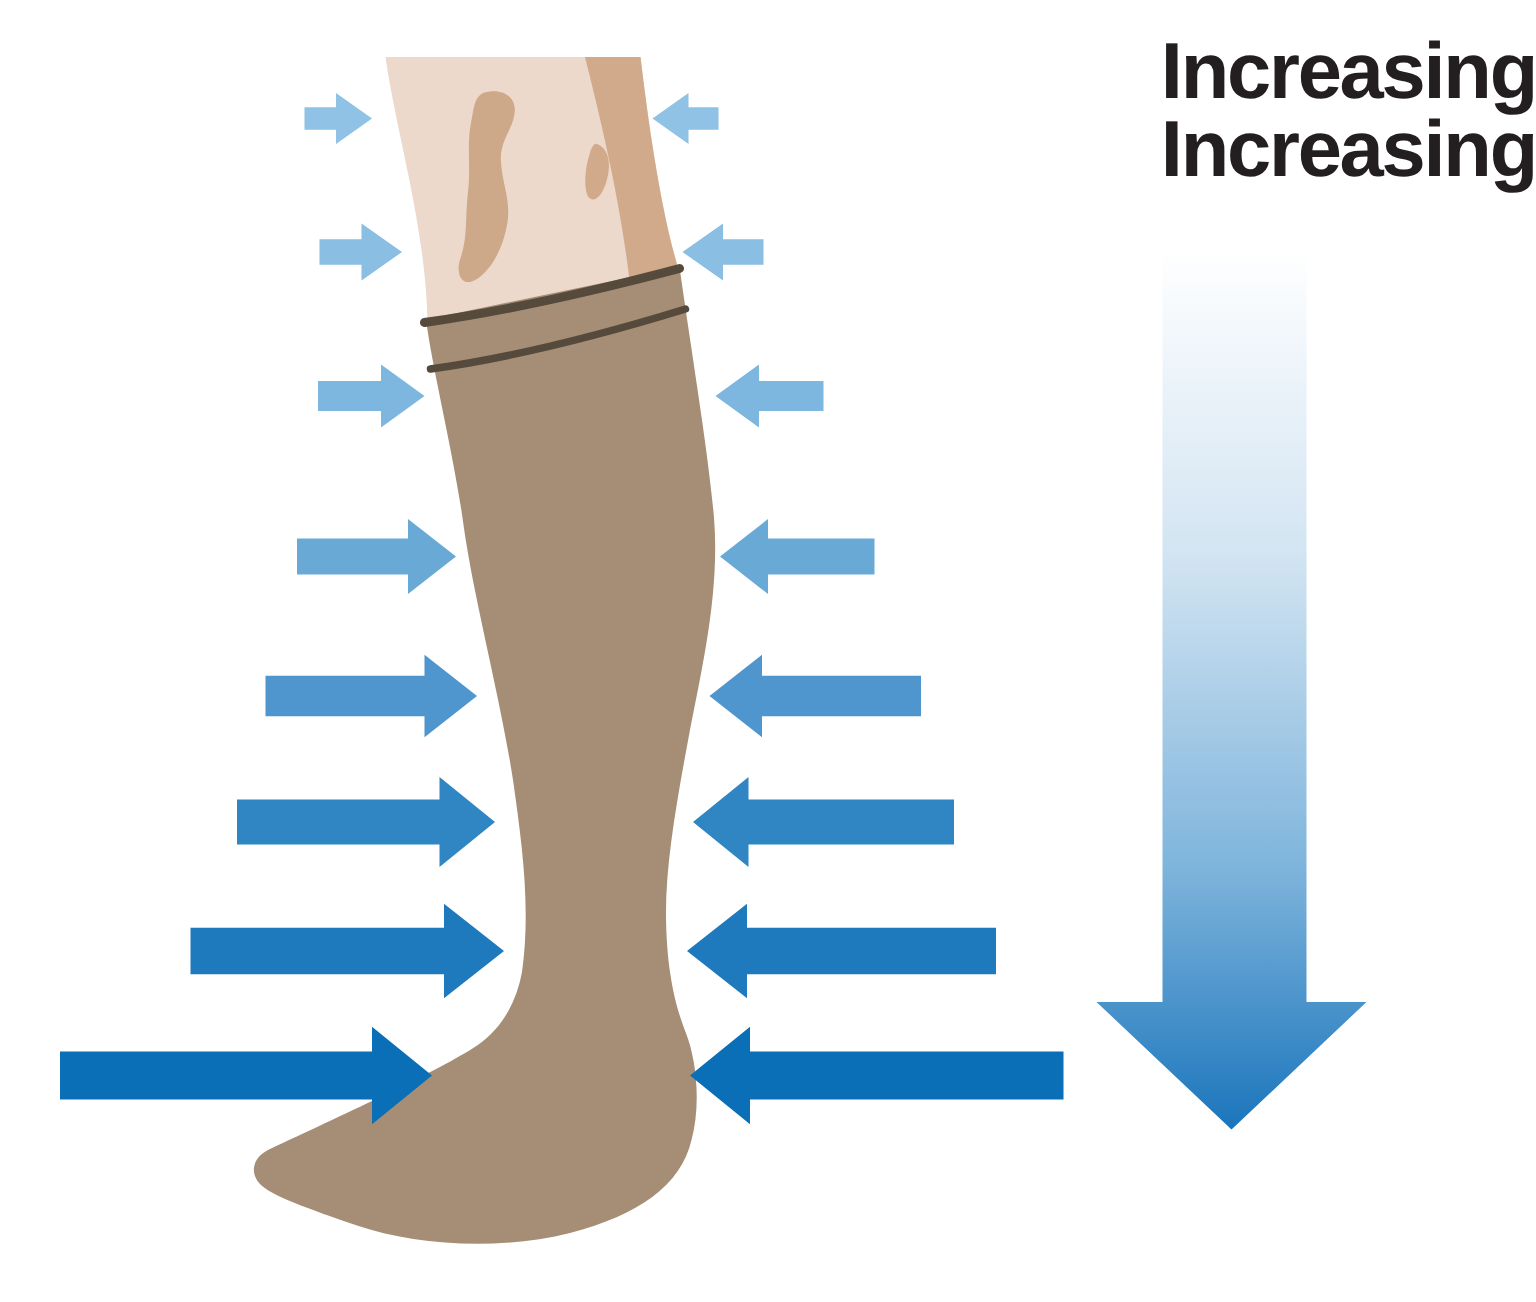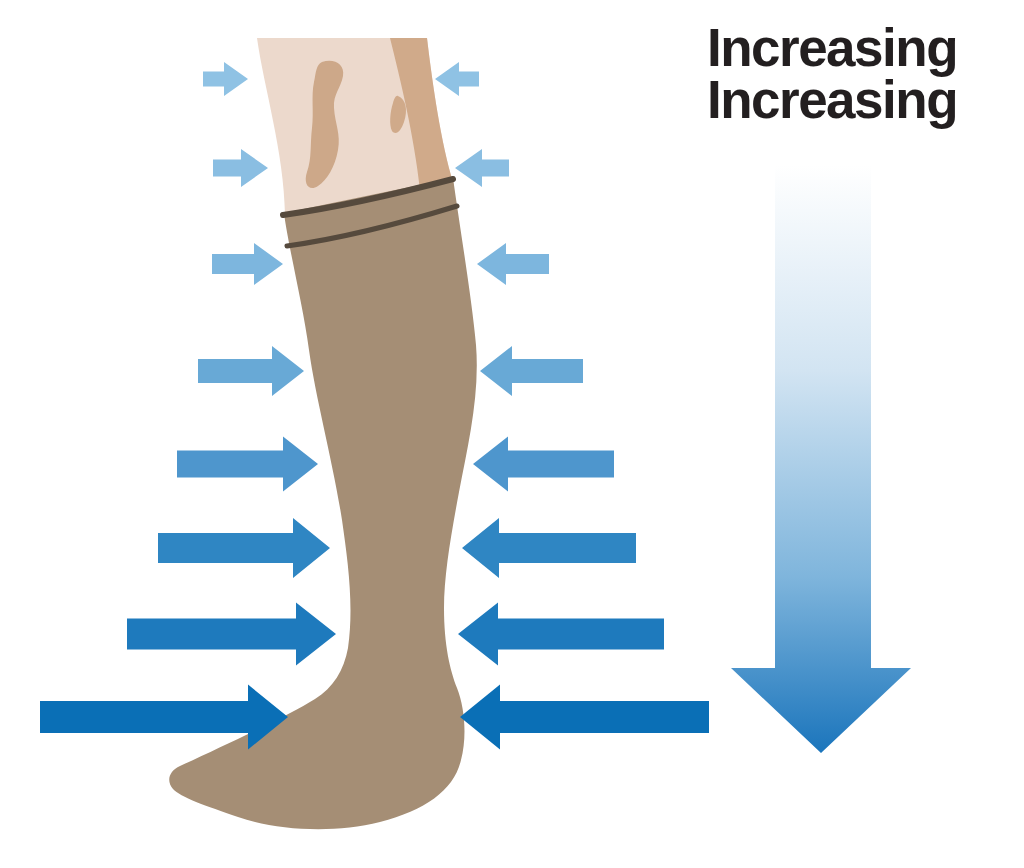--- a/index.html
+++ b/index.html
@@ -10,21 +10,21 @@
     background: #ffffff;
     overflow: hidden;
     font-family: "Liberation Sans", sans-serif;
   }
   #diagram-svg { position: absolute; left: 0; top: 0; width: 1024px; height: 868px; }
   .title {
     position: absolute;
     left: 640px;
     top: 22px;
     width: 384px;
-    text-align: center;
+    text-align: right;
     font-weight: bold;
     font-size: 53px;
     line-height: 0.98;
     letter-spacing: -1.5px;
     font-family: "Liberation Sans", sans-serif;
   }
 </style>
 </head>
 <body>
 

